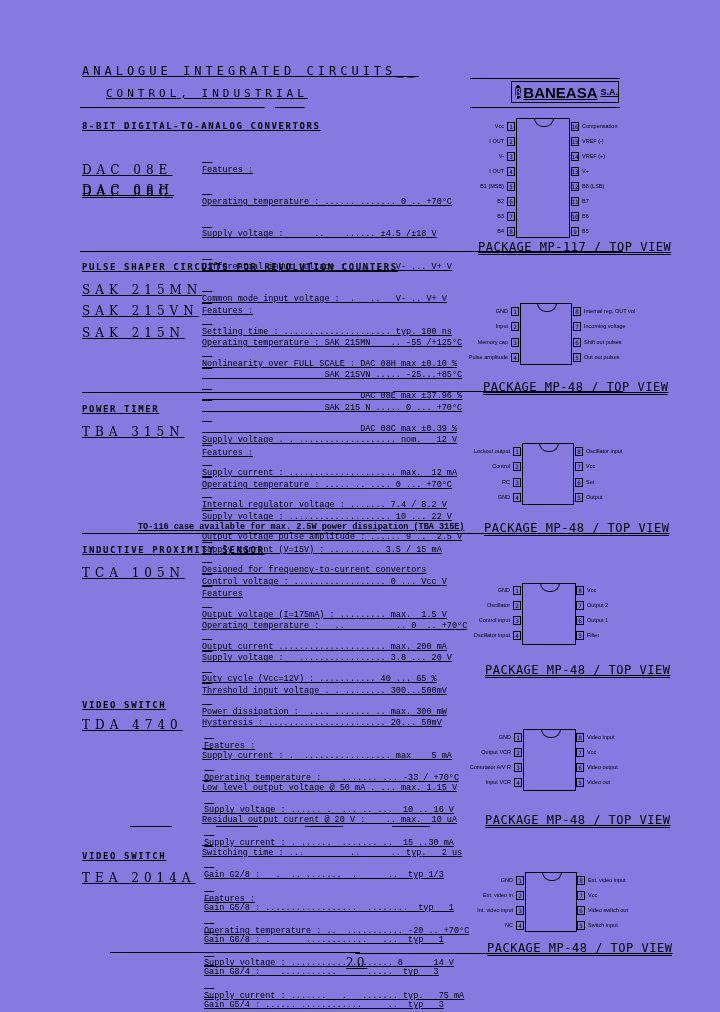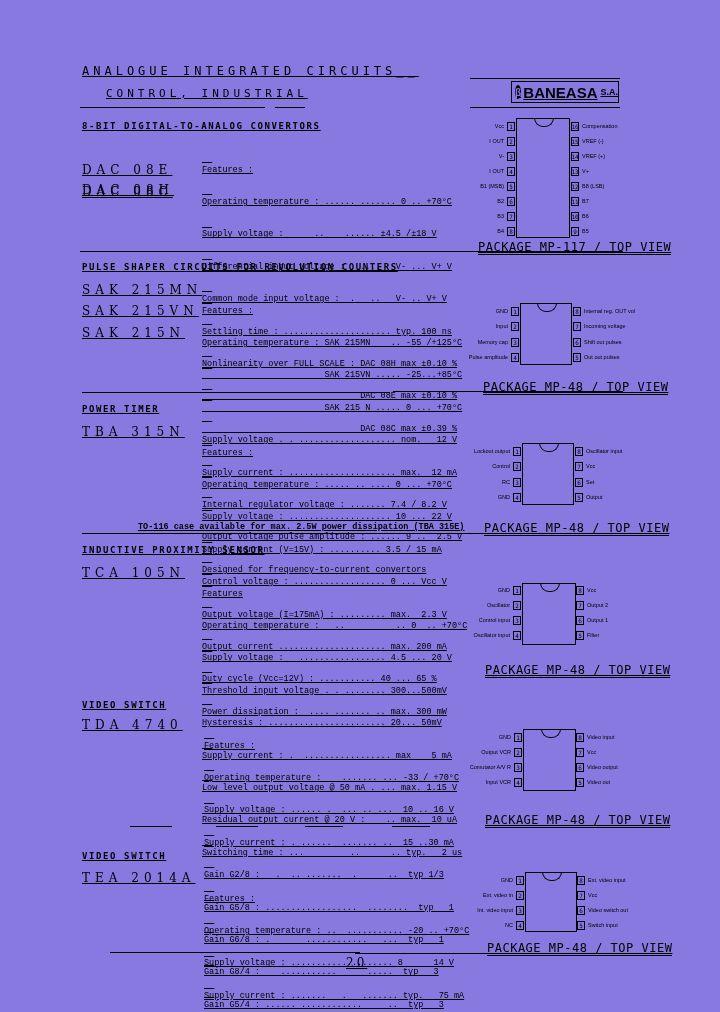--- a/index.html
+++ b/index.html
@@ -55,21 +55,21 @@
 <div class="abs part" style="left:82px;top:163px;">DAC 08E</div>
 <div class="abs part" style="left:82px;top:185px;">DAC 08C</div>
 <div class="abs feat" style="left:202px;top:143px;">
   <div>Features :</div>
   <div>Operating temperature : ...... ....... 0 .. +70°C</div>
   <div>Supply voltage :      ..    ...... ±4.5 /±18 V</div>
   <div>Differential input voltage :   ....   V- ... V+ V</div>
   <div>Common mode input voltage :  .   ..   V- .. V+ V</div>
   <div>Settling time : ..................... typ. 100 ns</div>
   <div>Nonlinearity over FULL SCALE : DAC 08H max ±0.10 %</div>
-  <div>                               DAC 08E max ±0.10 %</div>
+  <div>                               DAC 08E max ±37.96 %</div>
   <div>                               DAC 08C max ±0.39 %</div>
 </div>
 <div class="abs" style="left:470px;top:112px;width:160px;height:130px;">
   <div class="chip-body" style="left:46px;top:6px;width:54px;height:120px;">
       <div class="notch"></div>
     </div>
   <div class="pin" style="left:37px;top:10px;">1</div>
   <div class="pin" style="left:37px;top:25px;">2</div>
   <div class="pin" style="left:37px;top:40px;">3</div>
   <div class="pin" style="left:37px;top:55px;">4</div>
@@ -146,21 +146,21 @@
 <div class="rule" style="left:393px;top:391px;width:230px;"></div>
 
 <div class="abs section-title" style="left:82px;top:404px;">POWER TIMER</div>
 <div class="abs part" style="left:82px;top:425px;">TBA 315N</div>
 <div class="abs feat" style="left:202px;top:426px;">
   <div>Features :</div>
   <div>Operating temperature : ..... .. .... 0 ... +70°C</div>
   <div>Supply voltage : .................... 10 ... 22 V</div>
   <div>Supply current (V=15V) : .......... 3.5 / 15 mA</div>
   <div>Control voltage : .................. 0 ... Vcc V</div>
-  <div>Output voltage (I=175mA) : ......... max.  2.3 V</div>
+  <div>Output voltage (I=175mA) : ......... max.  1.5 V</div>
   <div>Output current ..................... max. 200 mA</div>
   <div>Duty cycle (Vcc=12V) : ........... 40 ... 65 %</div>
   <div>Power dissipation :  .... ....... .. max. 300 mW</div>
 </div>
 <div class="abs feat" style="left:138px;top:522px;text-decoration:underline;font-weight:bold;">TO-116 case available for max. 2.5W power dissipation (TBA 315E)</div>
 <div class="abs" style="left:470px;top:440px;width:160px;height:70px;">
   <div class="chip-body" style="left:52px;top:3px;width:52px;height:62px;">
       <div class="notch"></div>
     </div>
   <div class="pin" style="left:43px;top:7px;">1</div>
@@ -181,21 +181,21 @@
   <div class="plabel" style="left:116px;top:54px;">Output</div>
 </div>
 <div class="abs pkg" style="left:484px;top:521px;">PACKAGE MP-48 / TOP VIEW</div>
 <div class="rule" style="left:82px;top:533px;width:541px;"></div>
 
 <div class="abs section-title" style="left:82px;top:545px;">INDUCTIVE PROXIMITY SENSOR</div>
 <div class="abs part" style="left:82px;top:566px;">TCA 105N</div>
 <div class="abs feat" style="left:202px;top:567px;">
   <div>Features</div>
   <div>Operating temperature :   ..          .. 0  .. +70°C</div>
-  <div>Supply voltage :   ................. 4.5 ... 20 V</div>
+  <div>Supply voltage :   ................. 3.8 ... 20 V</div>
   <div>Threshold input voltage . . ........ 300...500mV</div>
   <div>Hysteresis : ....................... 20... 50mV</div>
   <div>Supply current : .  ................. max    5 mA</div>
   <div>Low level output voltage @ 50 mA . ... max. 1.15 V</div>
   <div>Residual output current @ 20 V :    .. max.  10 uA</div>
   <div>Switching time : ...         ..      .. typ.   2 us</div>
 </div>
 <div class="abs" style="left:470px;top:580px;width:160px;height:70px;">
   <div class="chip-body" style="left:52px;top:3px;width:54px;height:62px;">
       <div class="notch"></div>

